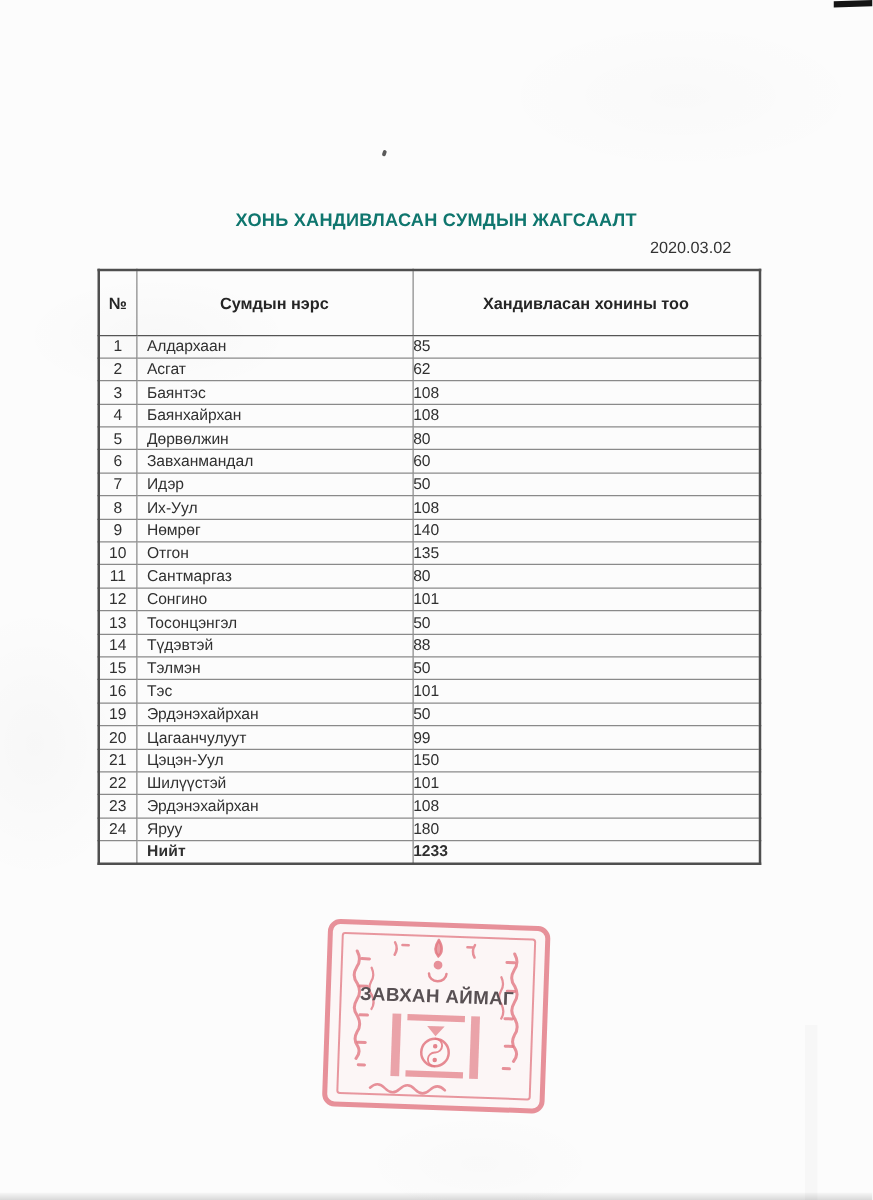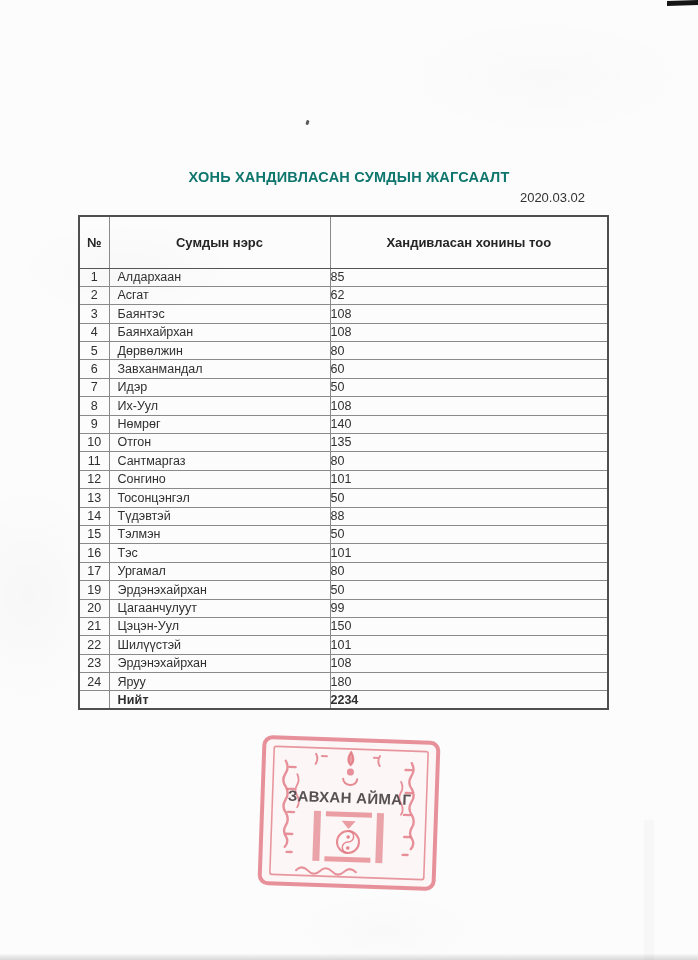--- a/index.html
+++ b/index.html
@@ -180,25 +180,20 @@
           <td class="no">15</td>
           <td class="name">Тэлмэн</td>
           <td class="count">50</td>
         </tr>
         <tr>
           <td class="no">16</td>
           <td class="name">Тэс</td>
           <td class="count">101</td>
         </tr>
         <tr>
-          <td class="no">17</td>
-          <td class="name">Ургамал</td>
-          <td class="count">80</td>
-        </tr>
-        <tr>
           <td class="no">19</td>
           <td class="name">Эрдэнэхайрхан</td>
           <td class="count">50</td>
         </tr>
         <tr>
           <td class="no">20</td>
           <td class="name">Цагаанчулуут</td>
           <td class="count">99</td>
         </tr>
         <tr>
@@ -219,21 +214,21 @@
         <tr>
           <td class="no">24</td>
           <td class="name">Яруу</td>
           <td class="count">180</td>
         </tr>
       </tbody>
     <tfoot>
       <tr>
         <td class="no"></td>
         <td class="name">Нийт</td>
-        <td class="count">2234</td>
+        <td class="count">1233</td>
       </tr>
     </tfoot>
   </table>
 
   <div class="stamp">
     <svg viewBox="0 0 182 154" width="182" height="154">
       <g stroke="#e06d78" fill="none" stroke-linecap="round">
 
         <rect x="4" y="4" width="174" height="146" rx="8" stroke-width="4" stroke-opacity="0.8" fill="rgba(236,150,158,0.07)"></rect>
         <rect x="14" y="13" width="154" height="128" rx="2" stroke-width="1.6" stroke-opacity="0.75"></rect>

